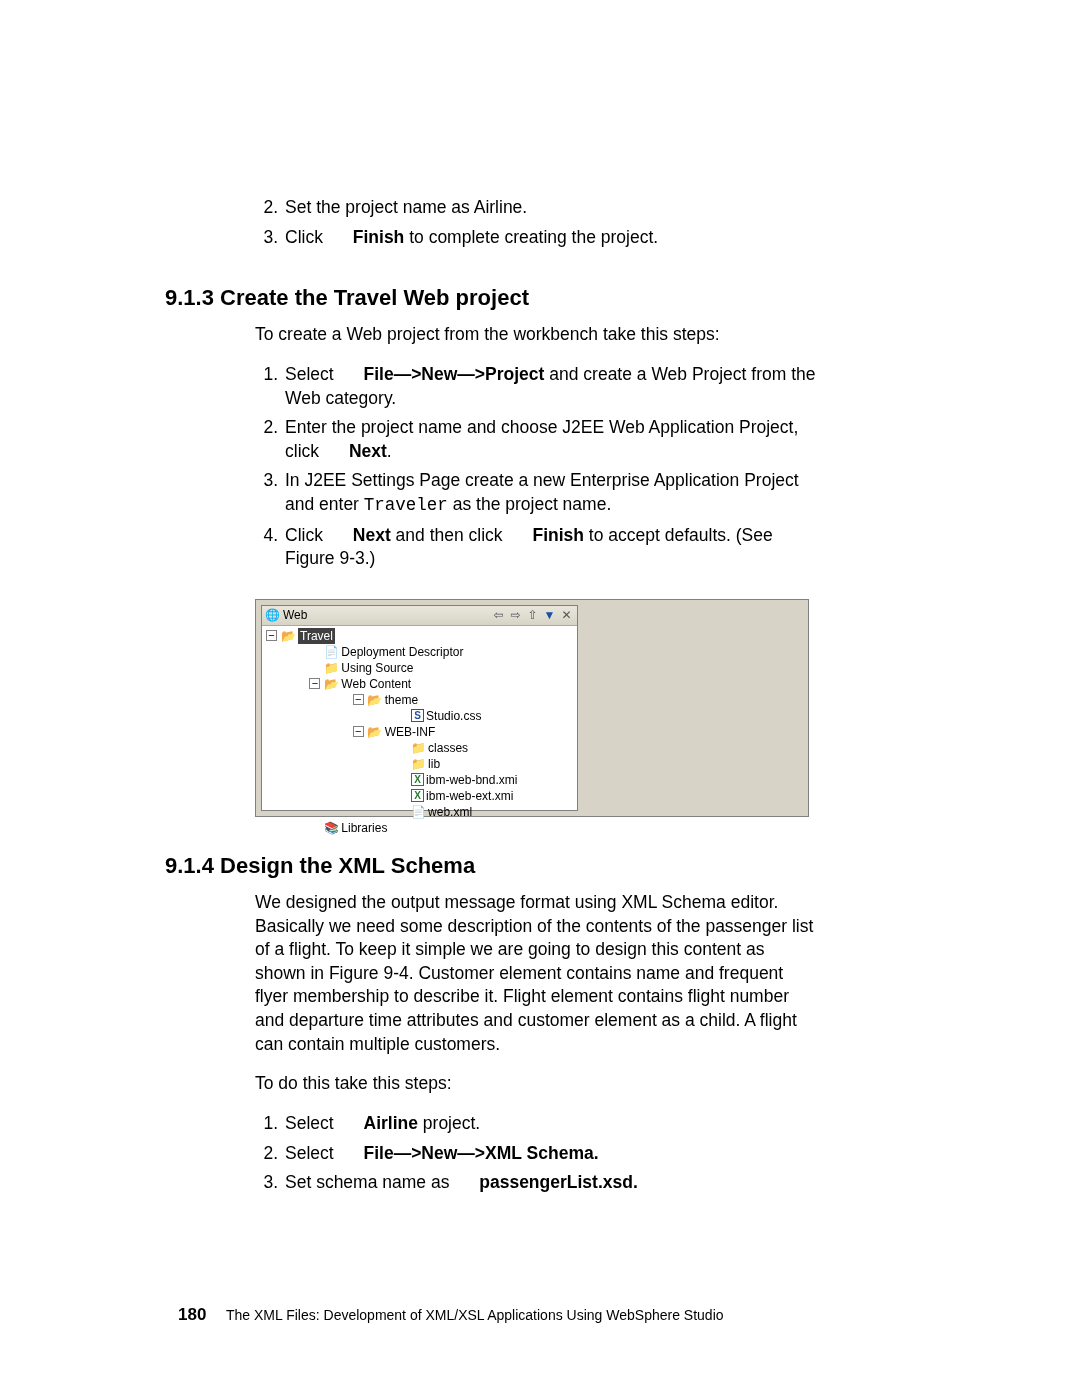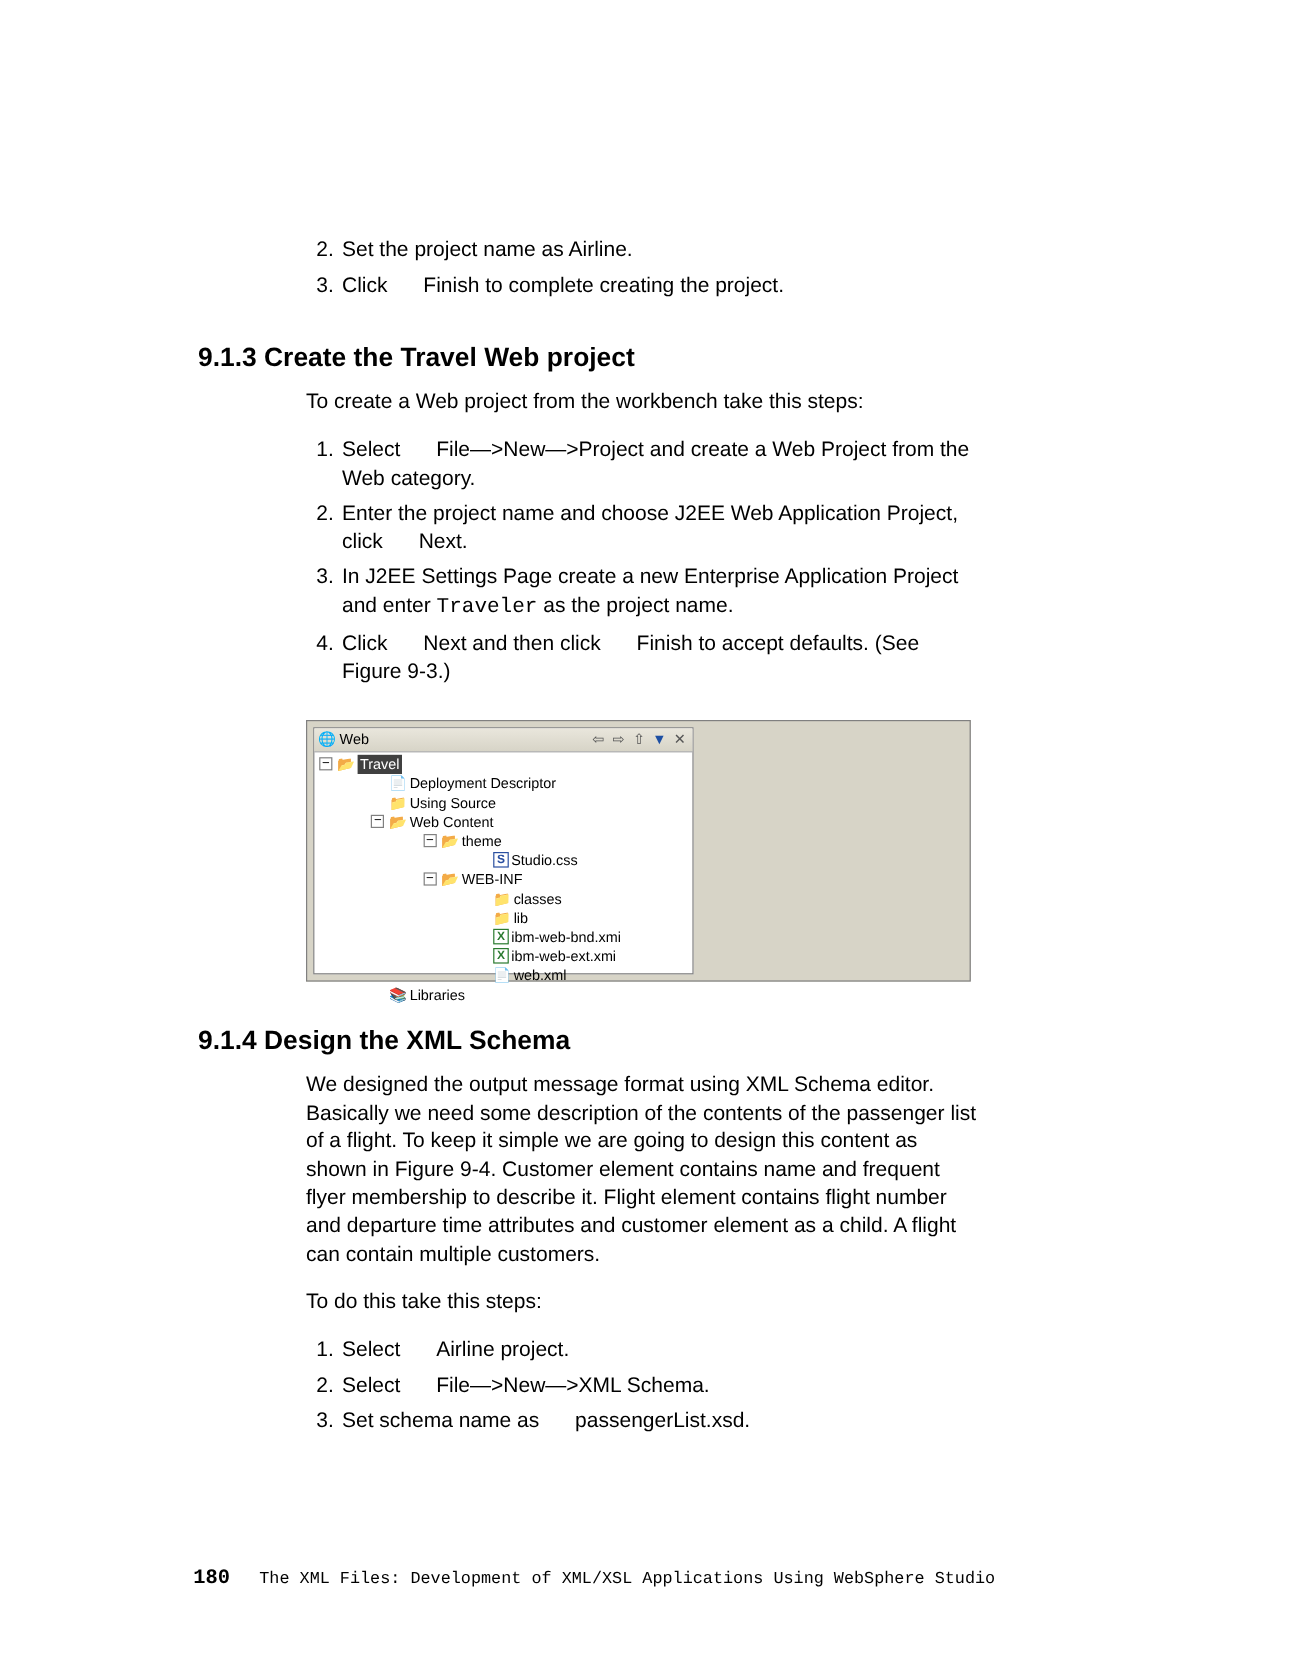--- a/index.html
+++ b/index.html
@@ -35,32 +35,31 @@
     font-size: 17.5px;
     line-height: 1.35;
     margin: 4px 0 16px 0;
   }
   .h3 {
     font-weight: bold;
     font-size: 22px;
     margin: 36px 0 12px 12px;
   }
   .mono { font-family: "Courier New", monospace; margin-top: 28px; }
-  .bold { font-weight: normal; padding-left: 25px; }
+  .bold { font-weight: bold; padding-left: 25px; }
   .fig-caption {
     font-style: italic;
     font-size: 15px;
     margin: 8px 0 0 0;
   }
   .footer {
     position: absolute;
-    left: 161px;
+    left: 178px;
     bottom: 72px;
     font-size: 14px;
-    font-family: Liberation Mono, monospace;
   }
   .footer .pg { font-weight: bold; margin-right: 16px; font-size: 17px; }
 
   
   .screenshot-wrap {
     margin: 28px 0 4px 0;
     width: 554px;
     height: 218px;
     border: 1px solid #808080;
     background: #d7d4c7;

